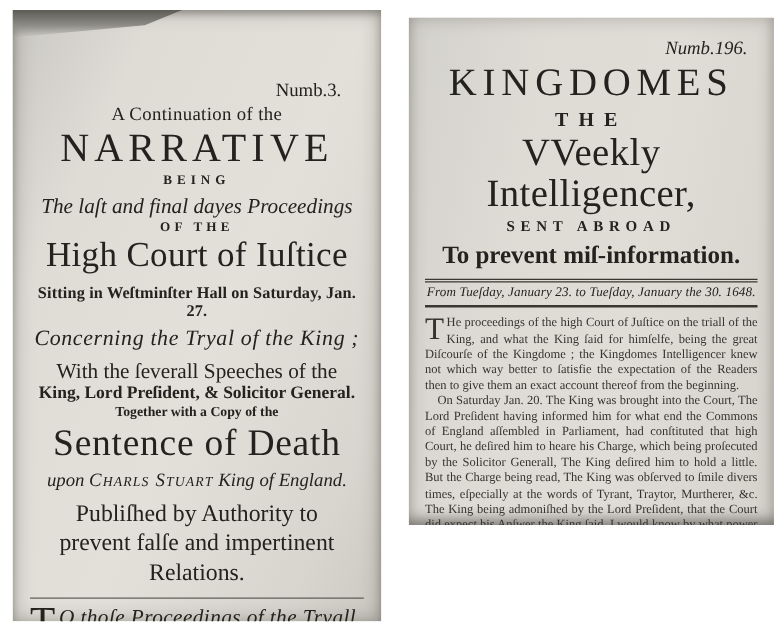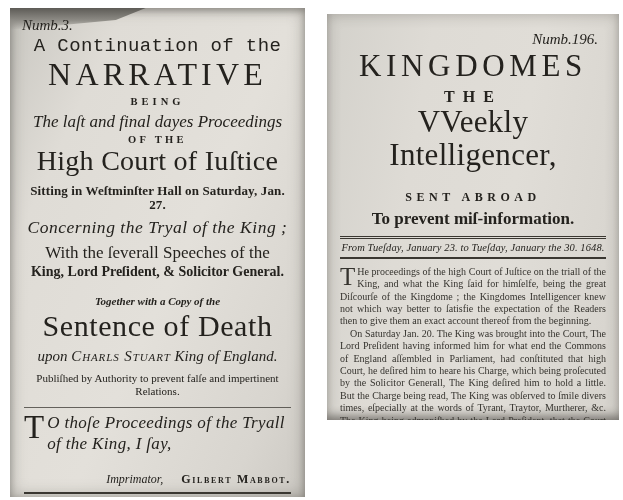--- a/index.html
+++ b/index.html
@@ -19,54 +19,54 @@
     box-shadow:inset 0 0 14px rgba(55,52,46,.30), inset 0 -8px 10px -4px rgba(45,43,39,.45);}
 
   .paper{position:relative;width:100%;height:100%;box-sizing:border-box;}
   .photo-left .paper{padding:10px 12px 8px;}
   .photo-right .paper{padding:12px 13px 8px;}
 
   .c{text-align:center;}
   .line{line-height:1.12;}
 
   
-  .l-numb{font-style:italic;font-size:15px;text-align:left;padding-right:20px;line-height:1;}
-  .l-cont{font-size:19px;margin-top:3px;letter-spacing:.02em;font-family:Liberation Mono, monospace;}
+  .l-numb{font-size:15px;text-align:right;padding-right:20px;line-height:1;margin-top:48px;}
+  .l-cont{font-size:15px;margin-top:3px;letter-spacing:.02em;}
   .l-title{font-size:32px;letter-spacing:.13em;margin-top:1px;line-height:1.05;font-weight:500;}
   .l-being{font-size:10.5px;font-weight:bold;letter-spacing:.38em;margin-top:4px;}
   .l-lastfinal{font-style:italic;font-size:17px;margin-top:4px;}
   .l-ofthe{font-size:10.5px;font-weight:bold;letter-spacing:.32em;margin-top:3px;}
   .l-court{font-size:28px;margin-top:1px;line-height:1.05;letter-spacing:.01em;}
   .l-sitting{font-size:13px;font-weight:bold;margin-top:8px;letter-spacing:.01em;}
   .l-concerning{font-style:italic;font-size:17.5px;margin-top:5px;letter-spacing:.03em;}
   .l-speeches1{font-size:17px;margin-top:6px;}
   .l-speeches2{font-size:14px;font-weight:bold;margin-top:1px;}
-  .l-together{font-size:11px;font-weight:bold;margin-top:16px;font-style:italic;}
+  .l-together{font-size:11px;font-weight:bold;margin-top:1px;}
   .l-sentence{font-size:30px;margin-top:3px;line-height:1.05;letter-spacing:.02em;}
   .l-upon{font-size:15px;margin-top:6px;font-style:italic;}
   .l-upon .kingname{font-variant:small-caps;letter-spacing:.06em;}
-  .l-published{font-size:11px;margin-top:7px;line-height:1.22;padding:0 12px;}
+  .l-published{font-size:19px;margin-top:7px;line-height:1.22;padding:0 12px;}
   .rule-thin{border:0;border-top:1px solid rgba(58,55,49,.75);margin:8px 2px 0;}
   .rule-thick{border:0;border-top:2px solid #3a3731;margin:5px 2px 0;}
   .imprint-block{display:flex;margin-top:4px;padding:0 2px;text-align:left;}
   .imprint-drop{font-size:33px;line-height:27px;padding:2px 3px 0 0;}
   .imprint-lines{flex:1;}
   .imprint-text{font-style:italic;font-size:17px;line-height:1.25;letter-spacing:.02em;}
   .imprint-row{font-size:12px;margin-top:18px;text-align:right;}
   .imprint-row .impr-label{font-style:italic;margin-right:18px;}
   .imprint-row .mabbot{font-variant:small-caps;letter-spacing:.14em;font-weight:bold;}
   .l-colophon{font-size:12px;font-style:italic;margin-top:5px;line-height:1.3;padding:0 6px;}
 
   
   .r-numb{font-style:italic;font-size:15px;text-align:right;padding-right:8px;line-height:1;margin-top:6px;}
   .r-the{font-size:16px;font-weight:bold;letter-spacing:.5em;margin-top:5px;}
   .r-kingdomes{font-size:31px;letter-spacing:.15em;margin-top:3px;line-height:1.05;}
   .r-weekly{font-size:31px;margin-top:1px;line-height:1.05;letter-spacing:.01em;}
-  .r-sent{font-size:12px;font-weight:bold;letter-spacing:.38em;margin-top:19px;}
-  .r-motto{font-size:17px;font-weight:bold;margin-top:5px;}
+  .r-sent{font-size:12px;font-weight:bold;letter-spacing:.38em;margin-top:3px;}
+  .r-motto{font-size:20px;font-weight:bold;margin-top:5px;}
   .r-rule-double{border:0;border-top:3px double #3a3731;margin:8px 0 0;}
   .r-dateline{font-style:italic;font-size:10.5px;margin-top:3px;letter-spacing:.01em;}
   .r-rule-single{border:0;border-top:2px solid #3a3731;margin:3px 0 0;}
   .r-body{color:#35332e;font-size:10px;line-height:12.4px;text-align:justify;margin:7px 0 0;}
   .r-body.p2{margin-top:0;text-indent:10px;}
   .drop2{float:left;font-size:25px;line-height:21px;padding-right:2px;}
   .sigline{position:relative;font-size:10.5px;color:#35332e;text-align:right;line-height:12.4px;}
   .sigline .sig{letter-spacing:.05em;}
   .sigline .catch{position:absolute;right:6px;top:-2px;}
 </style>

